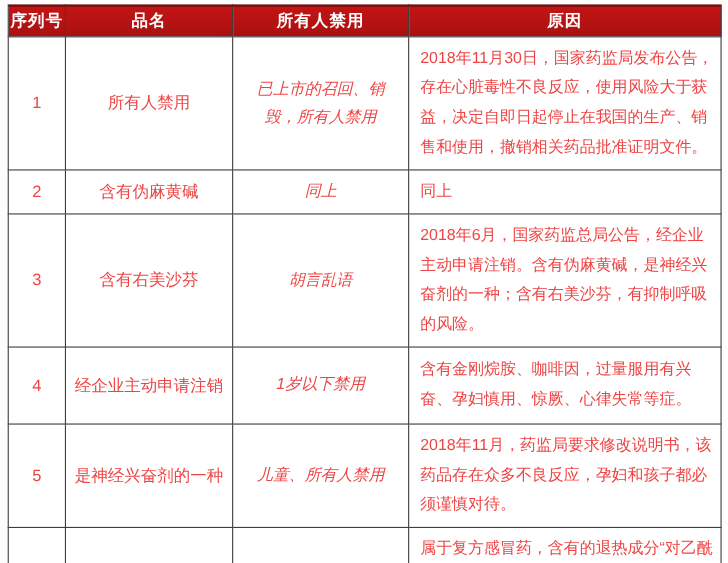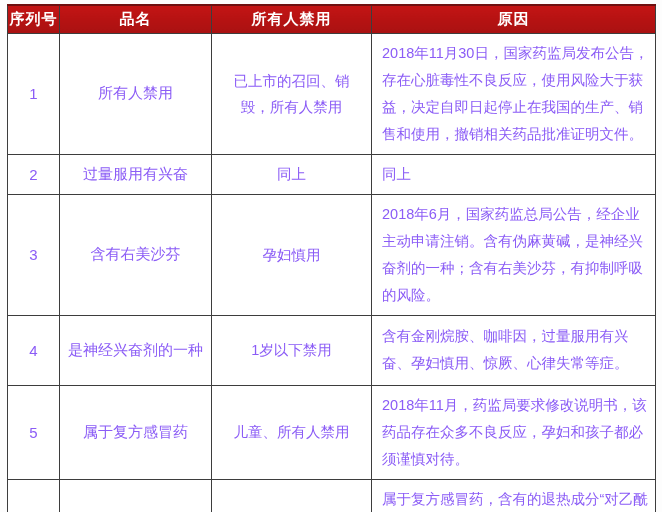--- a/index.html
+++ b/index.html
@@ -38,29 +38,30 @@
     background: linear-gradient(#c31414, #a91111);
     color: #ffffff;
     font-size: 15px;
     font-weight: bold;
     height: 28px;
     text-align: center;
     vertical-align: middle;
     letter-spacing: 1px;
   }
   tbody td {
-    color: #8b5cf6;
+    color: #ef4444;
     font-size: 15px;
     text-align: center;
     vertical-align: middle;
   }
   td.cell-note {
     font-size: 14.5px;
     line-height: 26px;
     padding: 4px 8px;
+    font-style: italic;
   }
   td.cell-reason {
     text-align: left;
     font-size: 14.5px;
     line-height: 27px;
     padding: 6px 6px 6px 10px;
   }
   
   tbody tr:nth-child(1) { height: 112px; }
   tbody tr:nth-child(2) { height: 32px; }
@@ -90,39 +91,39 @@
     </thead>
     <tbody>
       <tr>
         <td class="cell-serial">1</td>
         <td class="cell-name">所有人禁用</td>
         <td class="cell-note">已上市的召回、销毁，所有人禁用</td>
         <td class="cell-reason">2018年11月30日，国家药监局发布公告，存在心脏毒性不良反应，使用风险大于获益，决定自即日起停止在我国的生产、销售和使用，撤销相关药品批准证明文件。</td>
       </tr>
       <tr>
         <td class="cell-serial">2</td>
-        <td class="cell-name">过量服用有兴奋</td>
+        <td class="cell-name">含有伪麻黄碱</td>
         <td class="cell-note">同上</td>
         <td class="cell-reason">同上</td>
       </tr>
       <tr>
         <td class="cell-serial">3</td>
         <td class="cell-name">含有右美沙芬</td>
-        <td class="cell-note">孕妇慎用</td>
+        <td class="cell-note">胡言乱语</td>
         <td class="cell-reason">2018年6月，国家药监总局公告，经企业主动申请注销。含有伪麻黄碱，是神经兴奋剂的一种；含有右美沙芬，有抑制呼吸的风险。</td>
       </tr>
       <tr>
         <td class="cell-serial">4</td>
-        <td class="cell-name">是神经兴奋剂的一种</td>
+        <td class="cell-name">经企业主动申请注销</td>
         <td class="cell-note">1岁以下禁用</td>
         <td class="cell-reason">含有金刚烷胺、咖啡因，过量服用有兴奋、孕妇慎用、惊厥、心律失常等症。</td>
       </tr>
       <tr>
         <td class="cell-serial">5</td>
-        <td class="cell-name">属于复方感冒药</td>
+        <td class="cell-name">是神经兴奋剂的一种</td>
         <td class="cell-note">儿童、所有人禁用</td>
         <td class="cell-reason">2018年11月，药监局要求修改说明书，该药品存在众多不良反应，孕妇和孩子都必须谨慎对待。</td>
       </tr>
       <tr>
         <td class="cell-serial">6</td>
         <td class="cell-name">小儿氨酚黄那敏</td>
         <td class="cell-note">儿童不推荐使用</td>
         <td class="cell-reason">属于复方感冒药，含有的退热成分“对乙酰氨基酚”，与退烧药同吃，容易用药过量，造成肝损伤。</td>
       </tr>
     </tbody>

